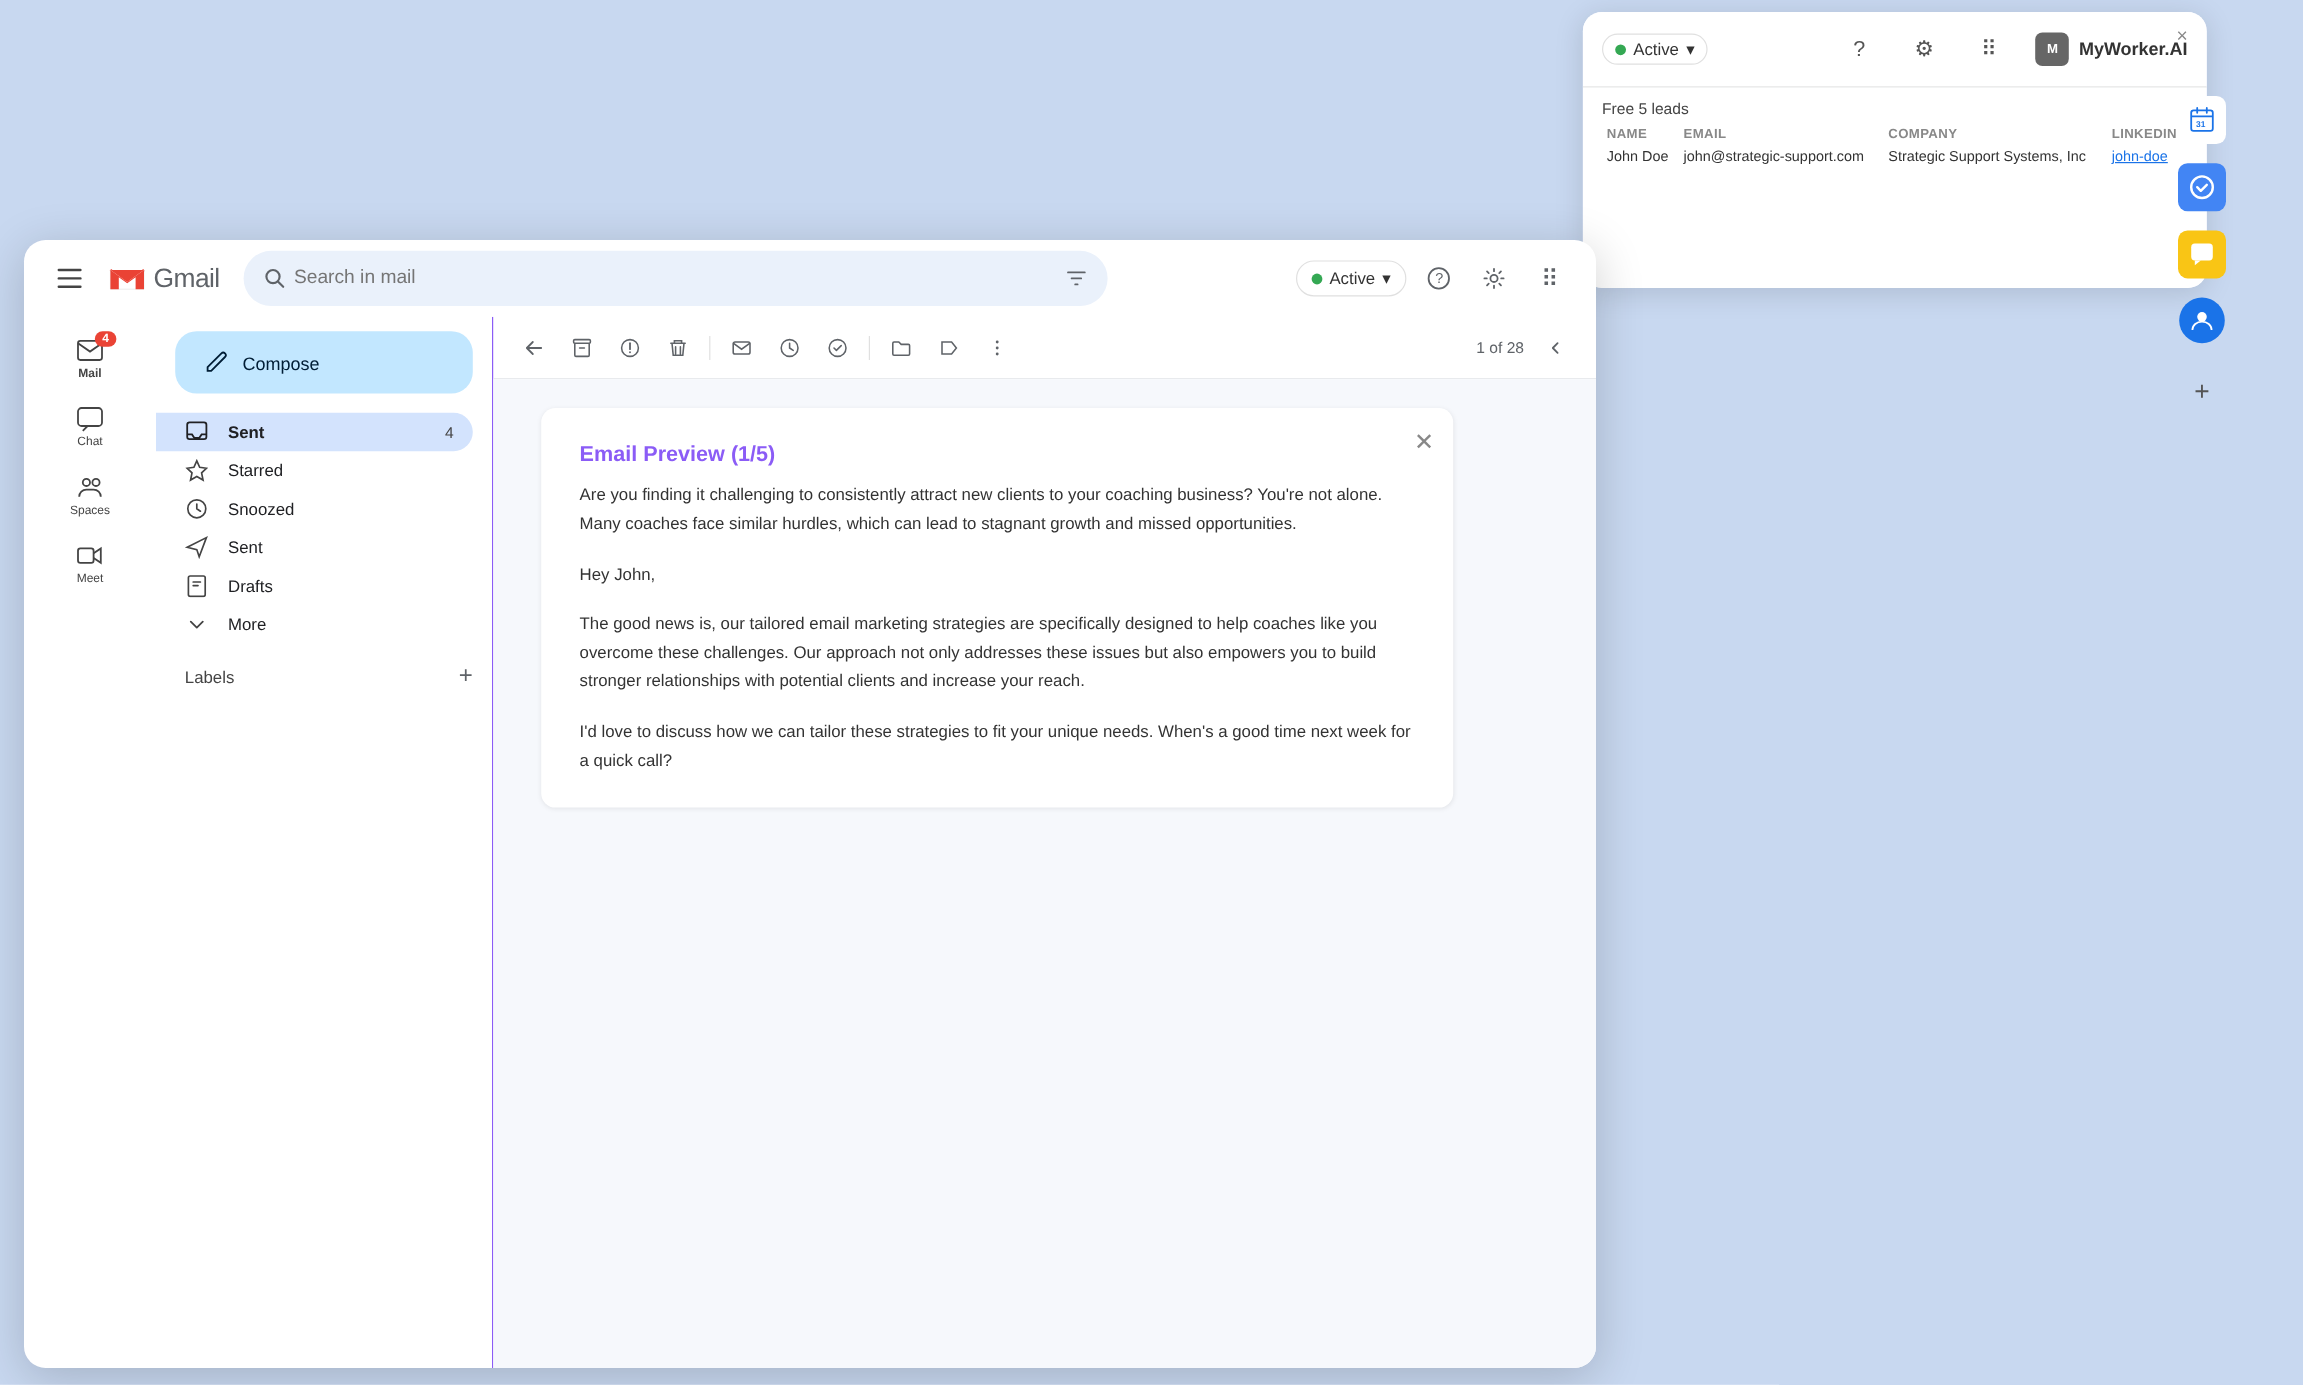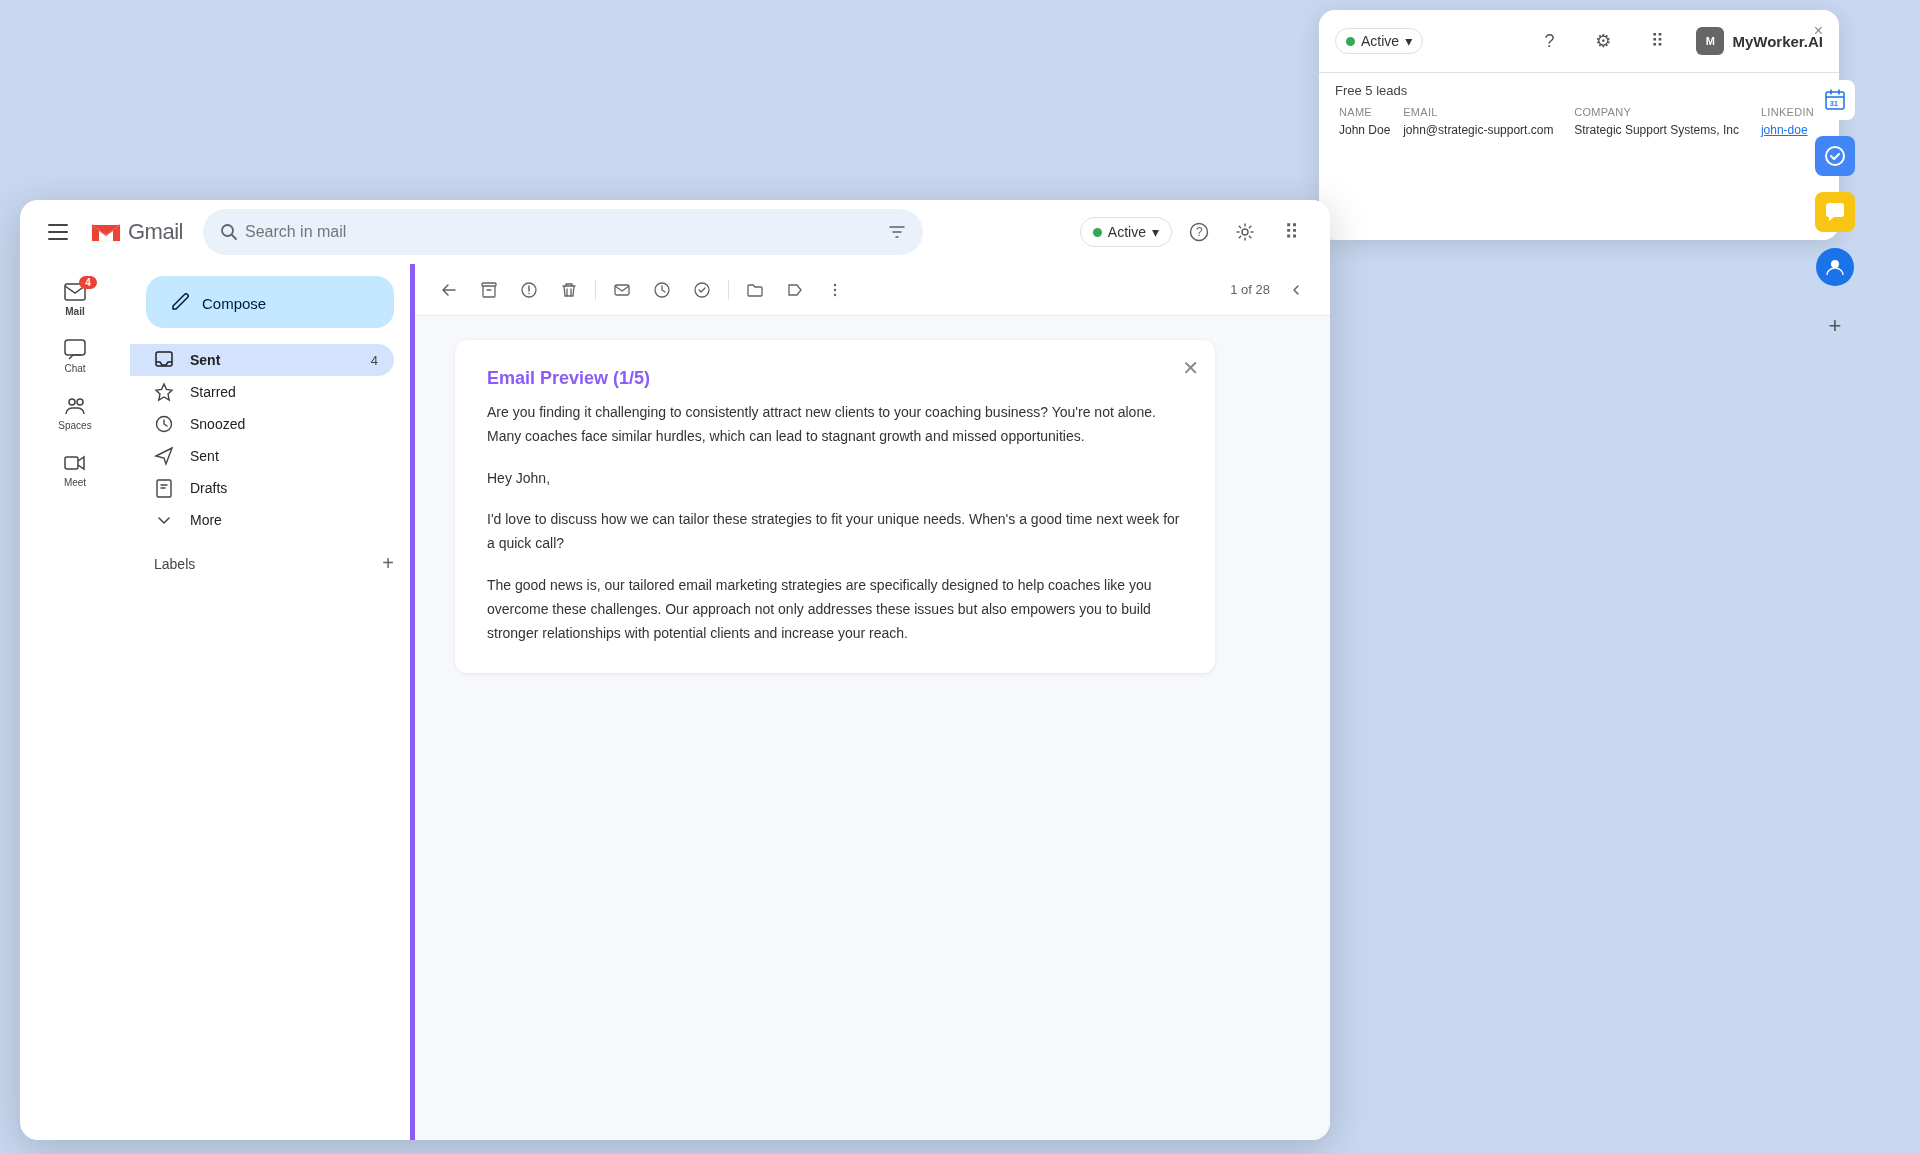--- a/index.html
+++ b/index.html
@@ -92,21 +92,21 @@
       margin-bottom: 6px;
     }
     .myworker-table {
       width: 100%;
       border-collapse: collapse;
       font-size: 12px;
     }
     .myworker-table th {
       text-align: left;
       color: #888;
-      font-weight: 400;
+      font-weight: 700;
       padding: 2px 4px;
       text-transform: uppercase;
       font-size: 11px;
       letter-spacing: 0.3px;
     }
     .myworker-table td {
       padding: 3px 4px;
       color: #333;
       font-size: 12px;
     }
@@ -392,21 +392,21 @@
       font-size: 20px;
       cursor: pointer;
       color: #5f6368;
     }
 
     
     .gmail-content {
       flex: 1;
       display: flex;
       flex-direction: column;
-      border-left: 5px solid #8b5cf6;
+      border-left: 1px solid #8b5cf6;
       overflow: hidden;
     }
 
     
     .email-toolbar {
       display: flex;
       align-items: center;
       padding: 8px 16px;
       border-bottom: 1px solid #e8eaed;
       gap: 4px;
@@ -804,20 +804,20 @@
         </div>
       </div>
 
       <div class="email-view">
         <div class="email-card">
           <span class="email-card-close">✕</span>
           <div class="email-card-title">Email Preview (1/5)</div>
           <div class="email-body-text">
             <p>Are you finding it challenging to consistently attract new clients to your coaching business? You're not alone. Many coaches face similar hurdles, which can lead to stagnant growth and missed opportunities.</p>
             <p>Hey John,</p>
+            <p>The good news is, our tailored email marketing strategies are specifically designed to help coaches like you overcome these challenges. Our approach not only addresses these issues but also empowers you to build stronger relationships with potential clients and increase your reach.</p>
             <p>I'd love to discuss how we can tailor these strategies to fit your unique needs. When's a good time next week for a quick call?</p>
-            <p>The good news is, our tailored email marketing strategies are specifically designed to help coaches like you overcome these challenges. Our approach not only addresses these issues but also empowers you to build stronger relationships with potential clients and increase your reach.</p>
           </div>
         </div>
       </div>
     </div>
   </div>
 </div>
 
 </body></html>

